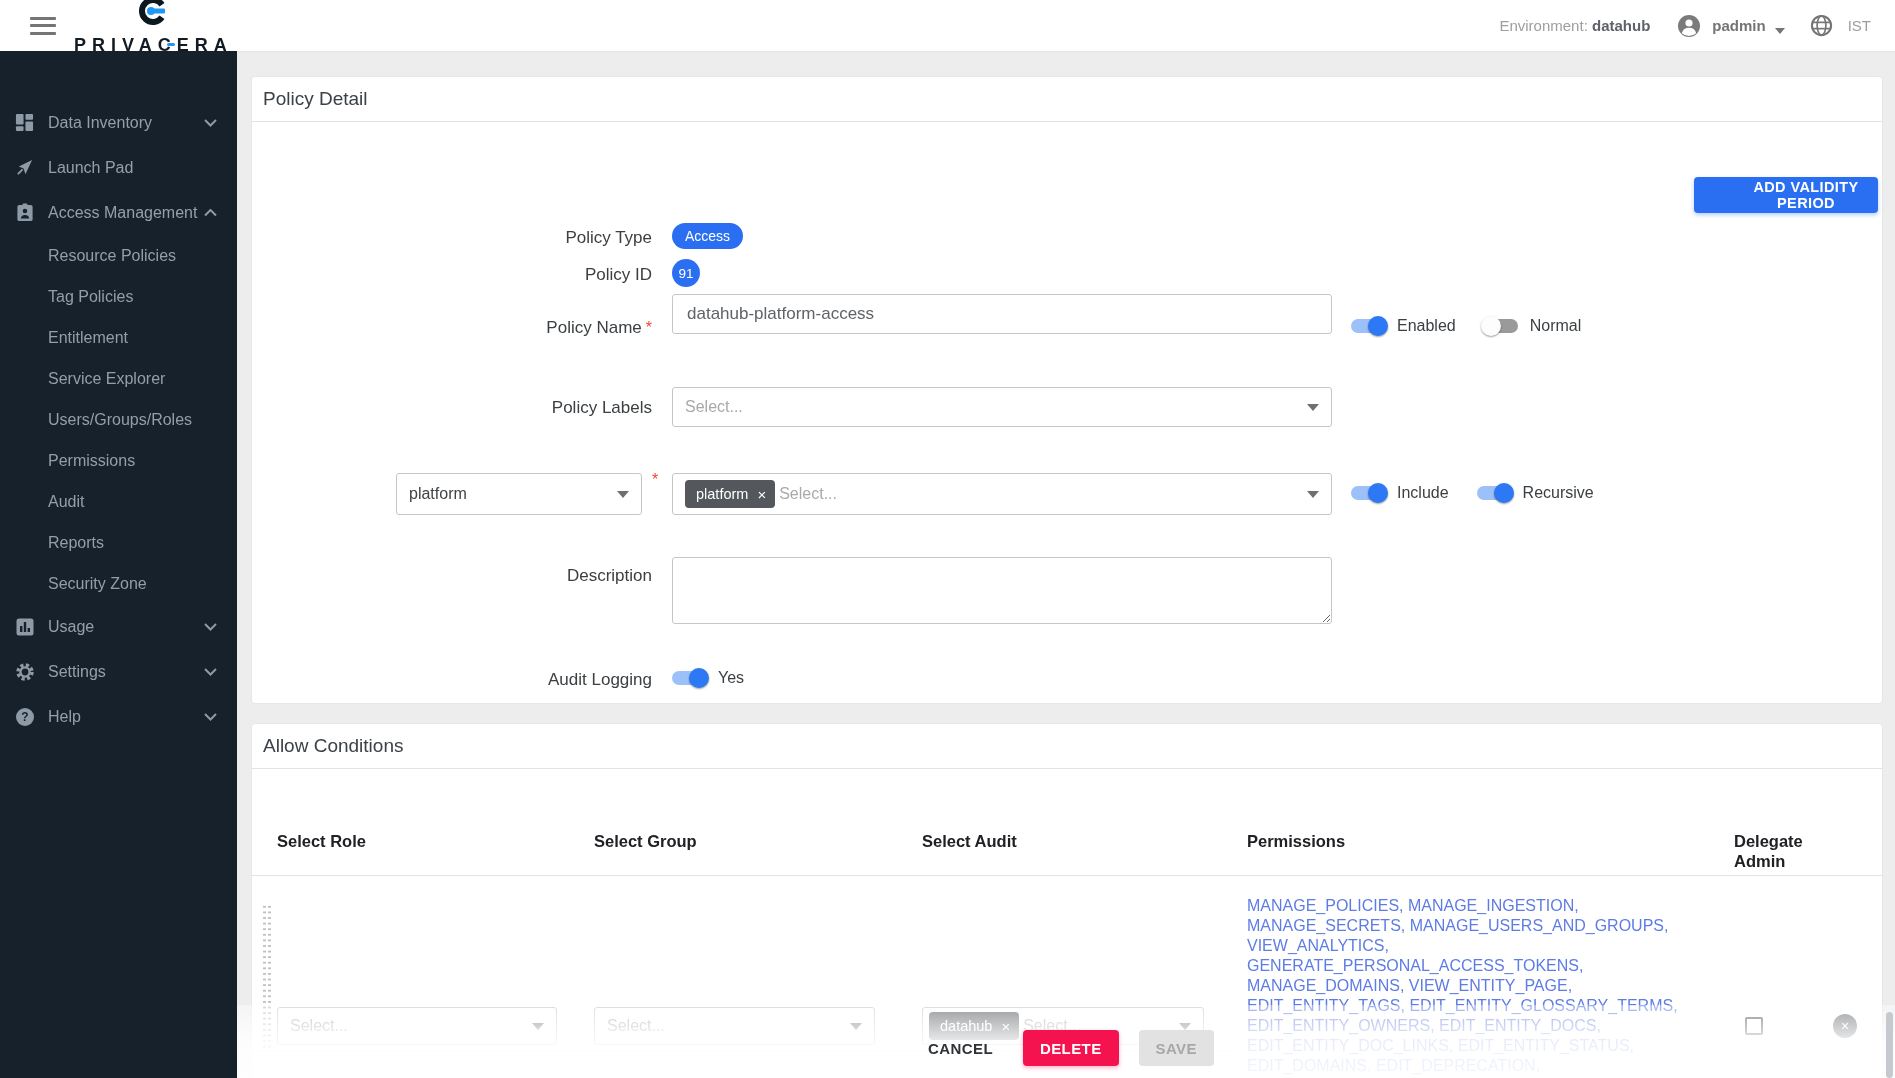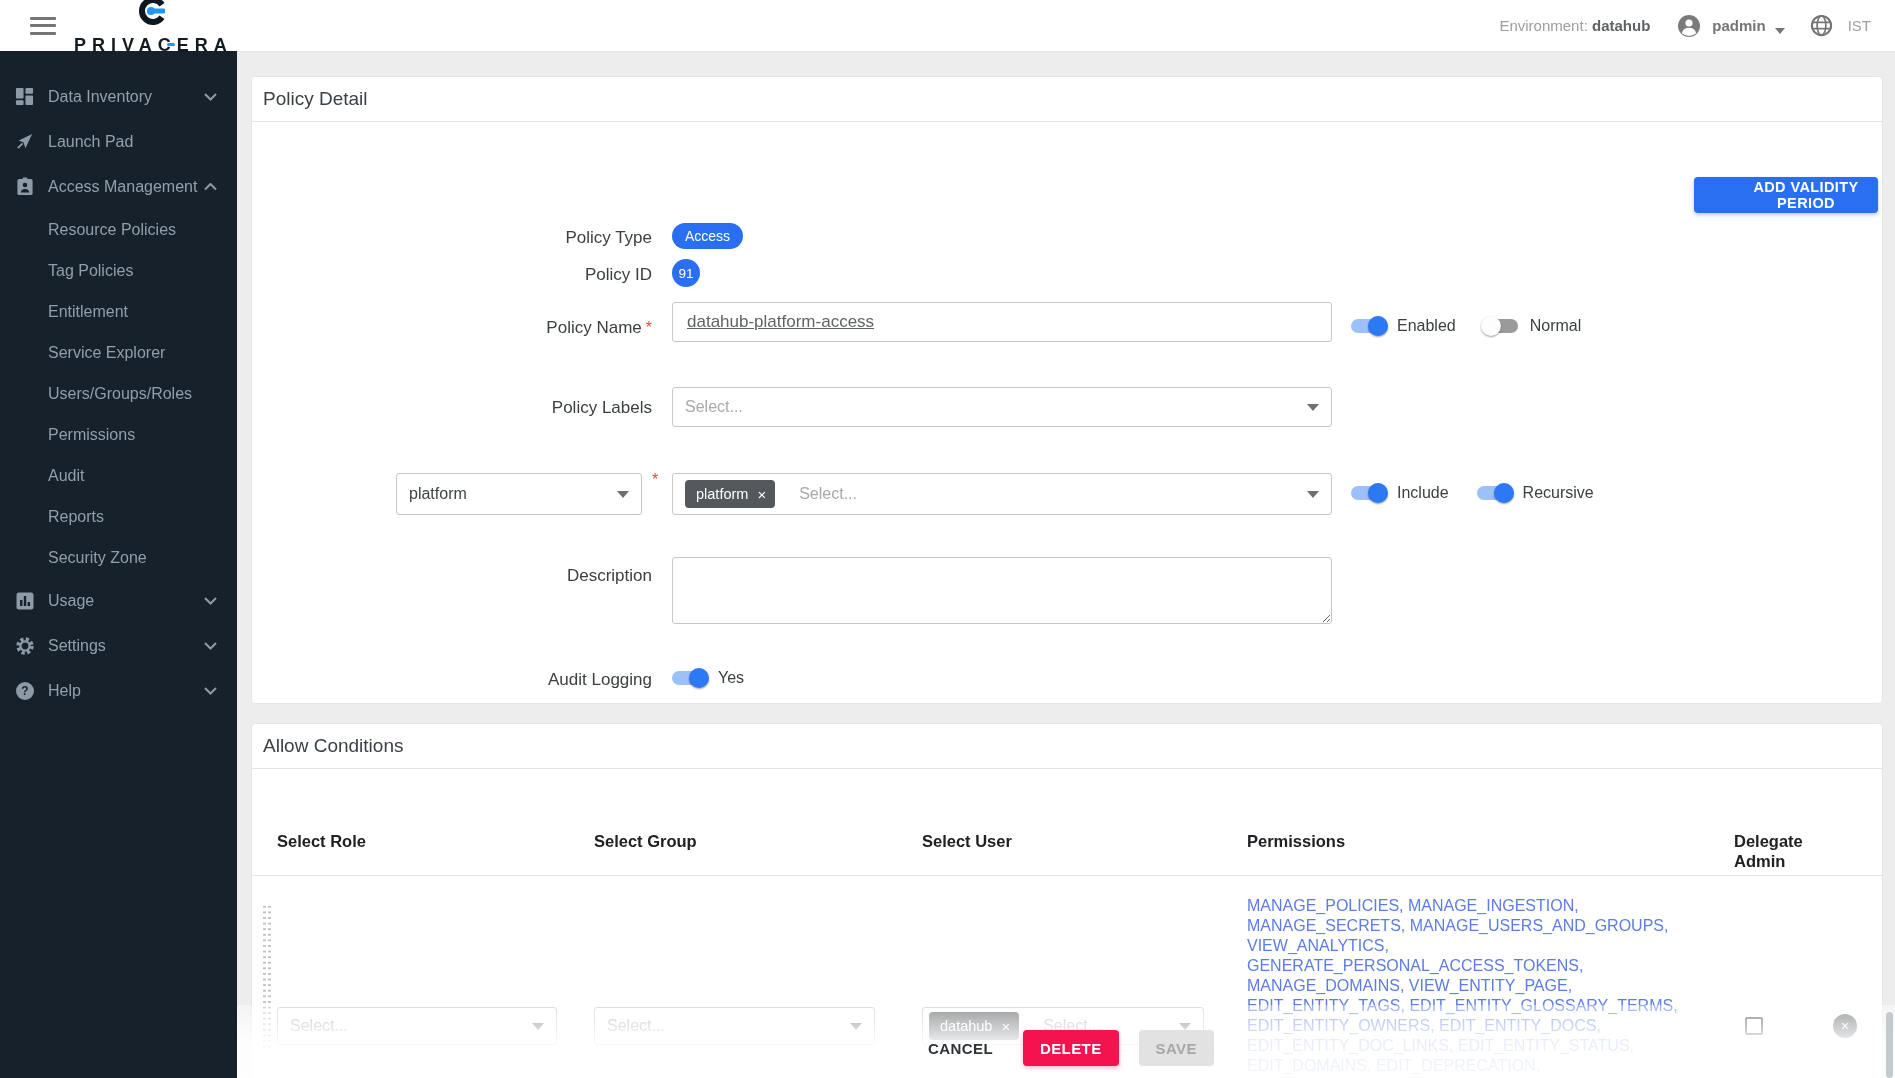--- a/index.html
+++ b/index.html
@@ -22,21 +22,21 @@
   .env { font-size:15px; color:#9e9e9e; margin-right:16px; }
   .env b { color:#5f6368; font-weight:700; }
   .tb-user { display:flex; align-items:flex-end; gap:9px; cursor:pointer; margin-right:14px; }
   .tb-user .uname { font-size:15px; font-weight:700; color:#757575; }
   .caret { width:0; height:0; border-left:5px solid transparent; border-right:5px solid transparent;
     border-top:6px solid #757575; }
   .tz { font-size:15px; color:#9e9e9e; margin-left:4px; }
 
   
   .sidebar { position:absolute; left:0; top:51px; width:237px; height:1027px; background:#16212c;
-    padding-top:23px; z-index:20; }
+    padding-top:49px; z-index:20; }
   .nav-item { height:45px; display:flex; align-items:center; color:#93a0ac; font-size:16px;
     cursor:pointer; position:relative; padding-left:14px; }
   .nav-item .nav-ic { width:21px; height:21px; flex:none; margin-right:13px; display:flex;
     align-items:center; justify-content:center; }
   .nav-sub { height:41px; display:flex; align-items:center; color:#929fab; font-size:16px;
     cursor:pointer; padding-left:48px; }
   .chev { position:absolute; right:20px; top:50%; margin-top:-4px; }
 
   
   .content { position:absolute; left:237px; top:51px; width:1658px; height:1027px; background:#ededee; }
@@ -60,21 +60,21 @@
     padding:0 13px; }
   .badge-id { position:absolute; left:420px; top:137px; width:28px; height:28px; border-radius:50%;
     background:#2a6ff2; color:#fff; font-size:13.5px; display:flex; align-items:center;
     justify-content:center; }
 
   .txt-input { position:absolute; left:420px; width:660px; height:40px; border:1px solid #c6c6c6;
     border-radius:3px; font-size:17px; color:#5f6368; padding:0 14px;
     font-family:"Liberation Sans",sans-serif; background:#fff; }
 
   .selectbox { position:absolute; border:1px solid #c6c6c6; border-radius:3px; background:#fff;
-    display:flex; align-items:center; padding:0 12px; gap:24px; cursor:pointer; }
+    display:flex; align-items:center; padding:0 12px; gap:4px; cursor:pointer; }
   .ph { color:#a9a9a9; font-size:16px; white-space:nowrap; }
   .selval { color:#3f4347; font-size:16px; }
   .arrow { width:0; height:0; border-left:6px solid transparent; border-right:6px solid transparent;
     border-top:7px solid #6f6f6f; margin-left:auto; flex:none; }
 
   .chip-dark { background:#54585c; color:#fff; border-radius:4px; height:28px; display:inline-flex;
     align-items:center; padding:0 9px 0 11px; gap:9px; font-size:14.5px; flex:none; }
   .chip-x { color:#fff; font-size:15px; line-height:1; cursor:pointer; }
 
   .switch { position:relative; width:34px; height:14px; border-radius:7px; display:inline-block; flex:none; }
@@ -276,21 +276,21 @@
       <div class="form-area">
         <button class="btn-validity">ADD VALIDITY PERIOD</button>
 
         <div class="flabel" style="top:106px;">Policy Type</div>
         <span class="chip-access">Access</span>
 
         <div class="flabel" style="top:143px;">Policy ID</div>
         <span class="badge-id">91</span>
 
         <div class="flabel" style="top:196px;"><span>Policy Name</span><span class="req">*</span></div>
-        <input class="txt-input" style="top: 180px; text-decoration: underline;" value="datahub-platform-access">
+        <input class="txt-input" style="top: 172px;" value="datahub-platform-access">
         <div class="switch-row" style="left:1099px; top:195px;">
           <span class="switch on">
               <span class="knob"></span>
             </span>
           <span class="sw-label">Enabled</span>
           <span class="sw-gap"></span>
           <span class="switch off">
               <span class="knob"></span>
             </span>
           <span class="sw-label">Normal</span>
@@ -338,21 +338,21 @@
           <span class="sw-label">Yes</span>
         </div>
       </div>
     </div>
 
     <div class="card card2">
       <div class="card-title">Allow Conditions</div>
       <div class="cond-area">
         <div class="col-head" style="left:25px;">Select Role</div>
         <div class="col-head" style="left:342px;">Select Group</div>
-        <div class="col-head" style="left:670px;">Select User</div>
+        <div class="col-head" style="left:670px;">Select Audit</div>
         <div class="col-head" style="left:995px;">Permissions</div>
         <div class="col-head" style="left:1482px; width:85px;">Delegate Admin</div>
         <div class="head-divider"></div>
 
         <div>
           <div class="drag-dots"></div>
           <div class="selectbox" style="left:25px; top:238px; width:280px; height:38px;">
             <span class="ph">Select...</span>
             <span class="arrow"></span>
           </div>

